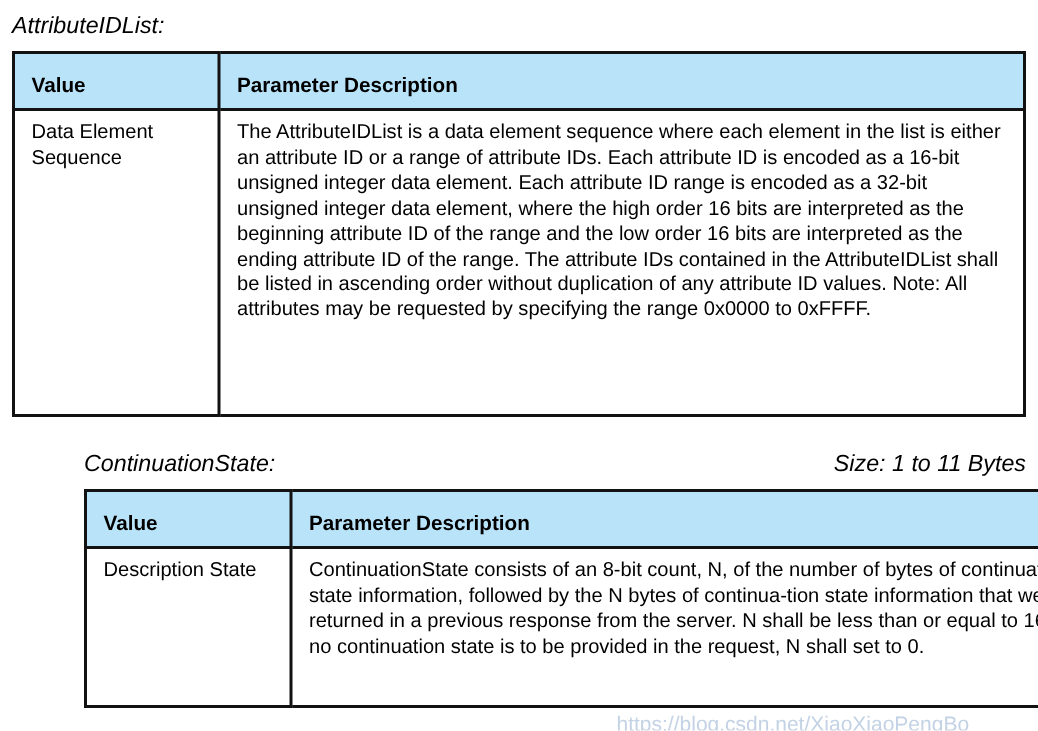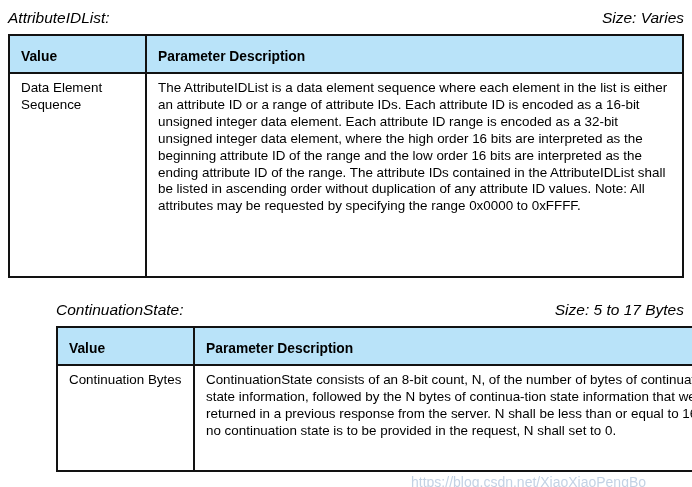--- a/index.html
+++ b/index.html
@@ -80,53 +80,52 @@
   }
 </style>
 </head>
 <body>
 
 <div class="page">
 
   <section class="spec-section">
     <div class="section-header">
       <span class="section-title">AttributeIDList:</span>
-      <span class="section-size">Size: Varies</span>
     </div>
     <table class="spec-table s0">
       <thead>
         <tr>
           <th class="col-value">Value</th>
           <th>Parameter Description</th>
         </tr>
       </thead>
       <tbody>
         <tr>
           <td>Data Element Sequence</td>
           <td>The AttributeIDList is a data element sequence where each element in the list is either an attribute ID or a range of attribute IDs. Each attribute ID is encoded as a 16-bit unsigned integer data element. Each attribute ID range is encoded as a 32-bit unsigned integer data element, where the high order 16 bits are interpreted as the beginning attribute ID of the range and the low order 16 bits are interpreted as the ending attribute ID of the range. The attribute IDs contained in the AttributeIDList shall be listed in ascending order without duplication of any attribute ID values. Note: All attributes may be requested by specifying the range 0x0000 to 0xFFFF.</td>
         </tr>
       </tbody>
     </table>
   </section>
 
   <section class="spec-section">
     <div class="section-header">
       <span class="section-title">ContinuationState:</span>
-      <span class="section-size">Size: 5 to 17 Bytes</span>
+      <span class="section-size">Size: 1 to 11 Bytes</span>
     </div>
     <table class="spec-table s1">
       <thead>
         <tr>
           <th class="col-value">Value</th>
           <th>Parameter Description</th>
         </tr>
       </thead>
       <tbody>
         <tr>
-          <td>Continuation Bytes</td>
+          <td>Description State</td>
           <td>ContinuationState consists of an 8-bit count, N, of the number of bytes of continuation state information, followed by the N bytes of continua-tion state information that were returned in a previous response from the server. N shall be less than or equal to 16. If no continuation state is to be provided in the request, N shall set to 0.</td>
         </tr>
       </tbody>
     </table>
   </section>
 
   <div class="watermark">https://blog.csdn.net/XiaoXiaoPengBo</div>
 
 </div>
 

